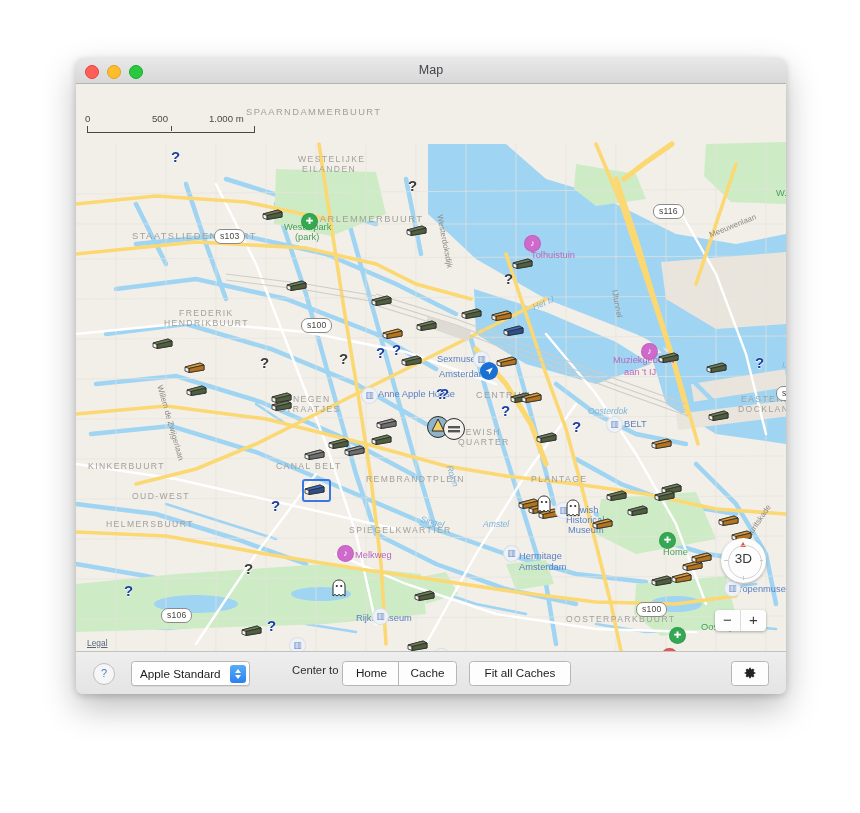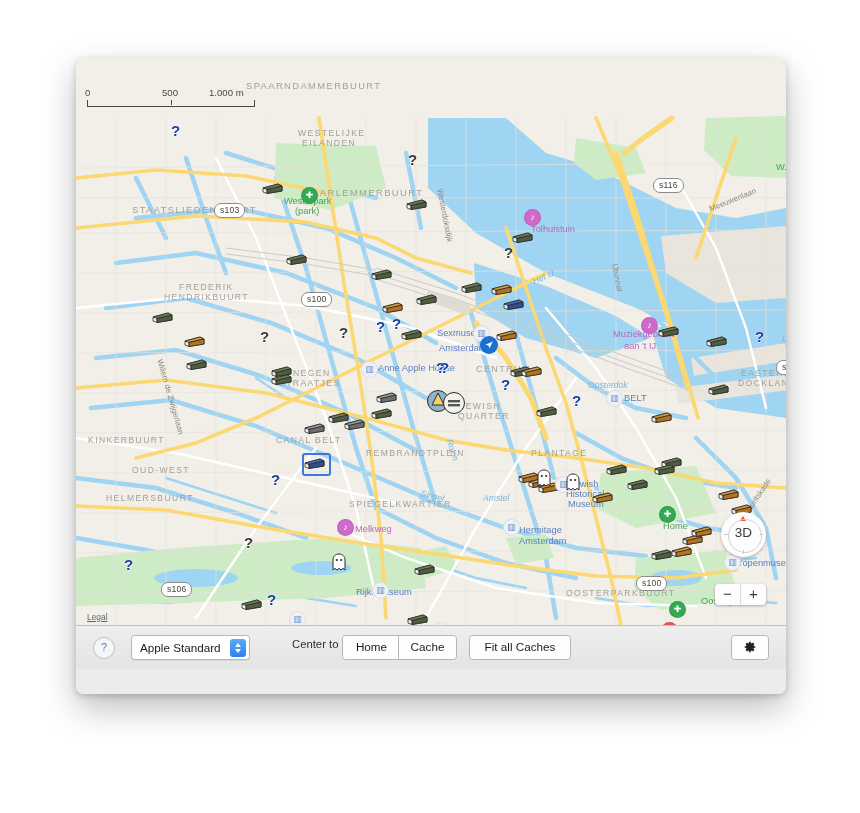--- a/index.html
+++ b/index.html
@@ -124,20 +124,28 @@
   .pin{width:15px;height:15px;border-radius:50%;}
   .pin .g{display:block;width:15px;height:15px;border-radius:50%;
           text-align:center;line-height:15px;font-size:9px;color:#fff;}
   .selbox{position:absolute;border:2px solid #3c76e0;border-radius:3px;}
 </style>
 </head>
 <body>
 
 <div id="window">
 
+  <div id="titlebar">
+    <div id="lights">
+      <span class="light l-close"></span>
+      <span class="light l-min"></span>
+      <span class="light l-zoom"></span>
+    </div>
+    <div id="wintitle">Map</div>
+  </div>
 
   <div id="mapwrap">
 
     <svg class="layer" viewBox="0 0 710 567" preserveAspectRatio="none">
       <defs>
         <style>
           .w{fill:#9fd4f2}.wl{stroke:#9fd4f2;fill:none;stroke-linecap:round}
           .pk{fill:#cdecc5}.rd{stroke:#fbd872;fill:none;stroke-linecap:round}
           .rw{stroke:#ffffff;fill:none;stroke-linecap:round}
           .rg{stroke:#e6e3dc;fill:none}
@@ -272,21 +280,21 @@
         <path d="M150 190 L230 200 L300 212"></path>
         <path d="M150 196 L230 206 L300 218"></path>
       </g>
 
       <rect x="352" y="232" width="46" height="11" rx="2" fill="#dedbd4" transform="rotate(19 352 232)"></rect>
     </svg>
 
     <div id="scalebar">
       <div class="labels">
         <span style="left:-2px">0</span>
-        <span style="left:75px">500</span>
+        <span style="left:65px">500</span>
         <span style="left:122px">1.000 m</span>
       </div>
       <div class="bar">
           <i></i>
         </div>
     </div>
 
     <div id="nbhost">
         <div class="t nb2" style="left: 170px; top: 22px; font-size: 9.4px;">SPAARNDAMMERBUURT</div>
         <div class="t nb2" style="left: 222px; top: 70px; font-size: 8.6px;">WESTELIJKE</div>

